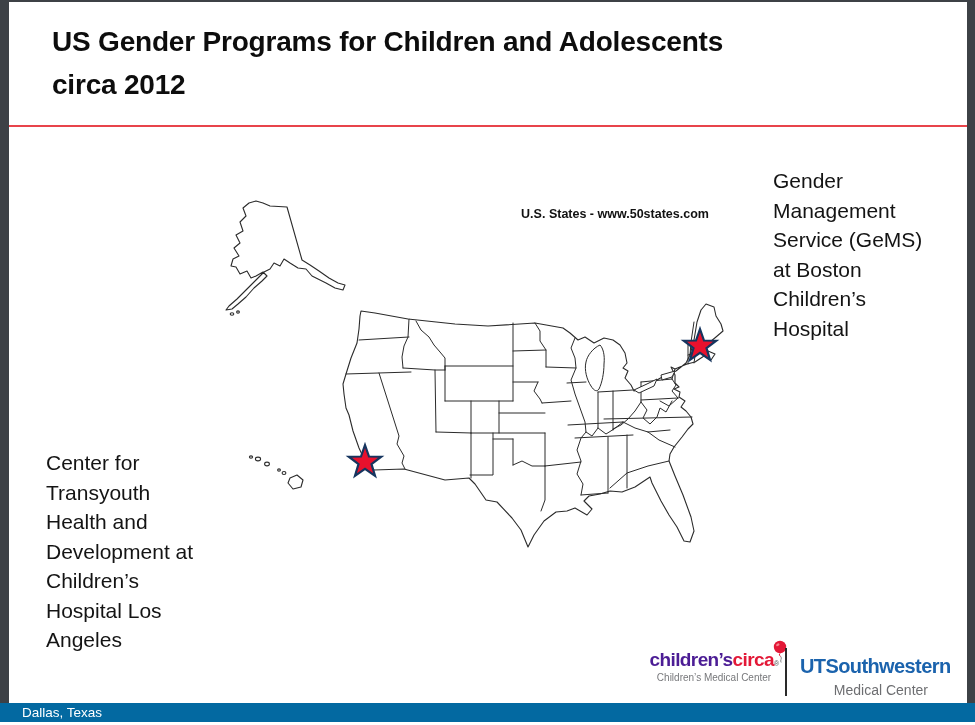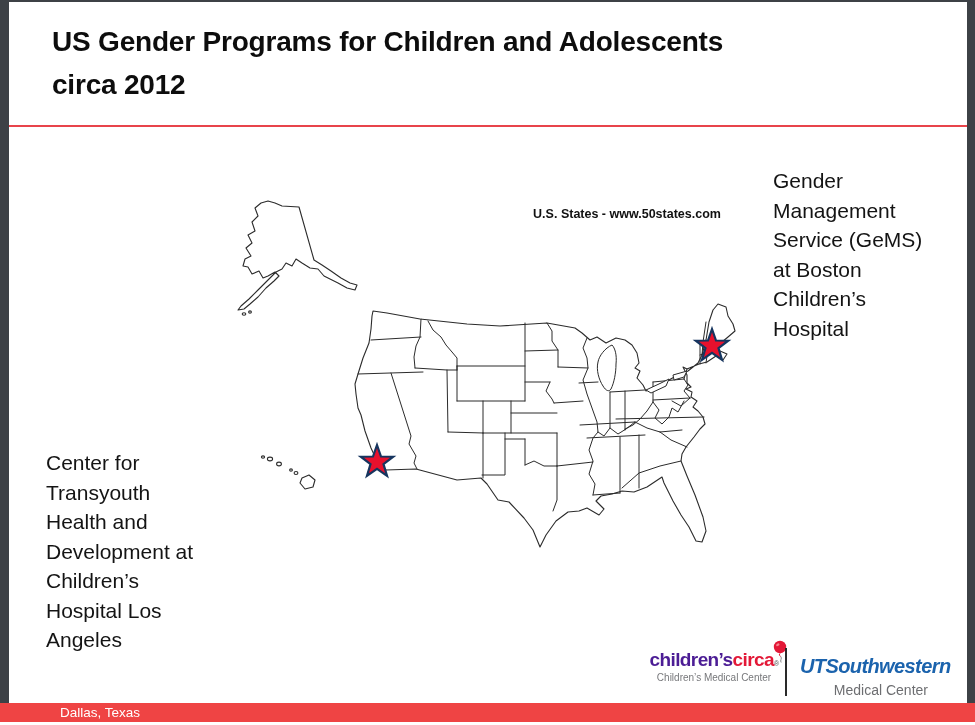--- a/index.html
+++ b/index.html
@@ -11,41 +11,41 @@
   .edge{position:absolute;background:#3d4146;}
   #edge-left{left:0;top:0;width:9px;height:703px;}
   #edge-right{right:0;top:0;width:8px;height:703px;}
   #edge-top{left:0;top:0;width:975px;height:2px;}
   .title{
     position:absolute;left:52px;top:20px;width:840px;
     font-size:28px;font-weight:bold;color:#0d0d0d;line-height:43px;
     letter-spacing:-0.2px;white-space:pre-line;
   }
   .rule{position:absolute;left:9px;top:125px;width:958px;height:2px;background:#e8444b;}
-  .map-wrap{position:absolute;left:235px;top:170px;width:525px;height:430px;}
+  .map-wrap{position:absolute;left:223px;top:170px;width:525px;height:430px;}
   .side-label{
     position:absolute;font-size:21px;color:#141414;line-height:29.5px;
   }
   #label-right{left:773px;top:166px;width:150px;}
   #label-left{left:46px;top:448px;width:158px;}
   .logos{position:absolute;left:640px;top:645px;width:290px;height:55px;}
   .ch-block{position:absolute;left:6px;top:4px;width:136px;text-align:center;}
   .ch-line{font-size:19px;letter-spacing:-0.6px;white-space:nowrap;position:relative;display:inline-block;}
   .ch-grey{color:#4c1d95;font-weight:600;}
   .ch-red{color:#e31837;font-weight:600;}
   .ch-reg{font-size:7px;color:#4d4d4f;vertical-align:baseline;}
   .ch-balloon{position:absolute;right:-10px;top:-9px;}
   .ch-sub{font-size:10px;color:#77787b;margin-top:1px;letter-spacing:0px;}
   .logo-divider{position:absolute;left:145px;top:3px;width:2px;height:48px;background:#2a2a2a;}
   .utsw-block{position:absolute;left:160px;top:10px;width:128px;text-align:right;}
-  .utsw-main{font-size:20px;font-weight:bold;color:#1b63ad;letter-spacing:-0.6px;white-space:nowrap;font-style:italic;}
+  .utsw-main{font-size:20px;font-weight:bold;color:#1b63ad;letter-spacing:-0.6px;white-space:nowrap;}
   .utsw-sub{font-size:14px;color:#6d6e71;margin-top:4px;}
   .footer-bar{
-    position:absolute;left:0;top:703px;width:975px;height:19px;background:#ef4444;
-    color:#fff;font-size:13.5px;line-height:19px;padding-left:60px;
+    position:absolute;left:0;top:703px;width:975px;height:19px;background:#0369a1;
+    color:#fff;font-size:13.5px;line-height:19px;padding-left:22px;
   }
   svg .land{fill:#fff;stroke:#2b2b2b;stroke-width:1.1;stroke-linejoin:round;}
   svg .borders{fill:none;stroke:#2b2b2b;stroke-width:1;stroke-linejoin:round;stroke-linecap:round;}
   svg .lake{fill:#fff;stroke:#2b2b2b;stroke-width:1;stroke-linejoin:round;}
   svg .star{stroke:#16355f;stroke-width:2.2;stroke-linejoin:miter;stroke-miterlimit:10;}
   svg .attr{font-family:"Liberation Sans",sans-serif;font-weight:bold;font-size:12.5px;fill:#111;}
 </style>
 </head>
 <body>
 

